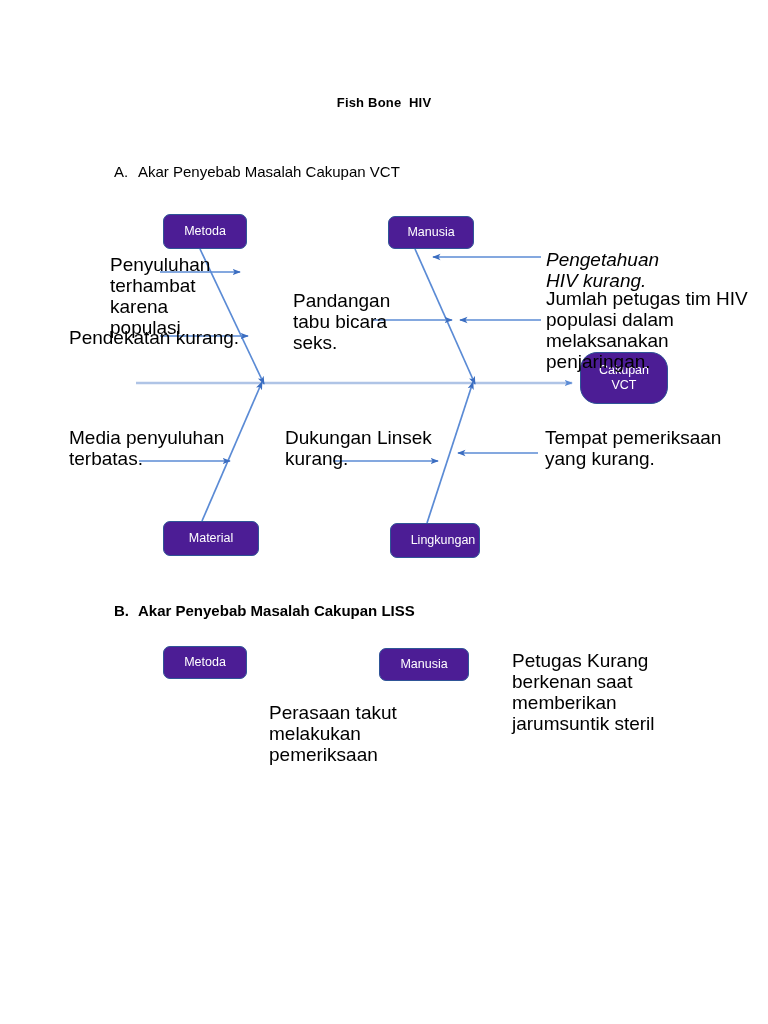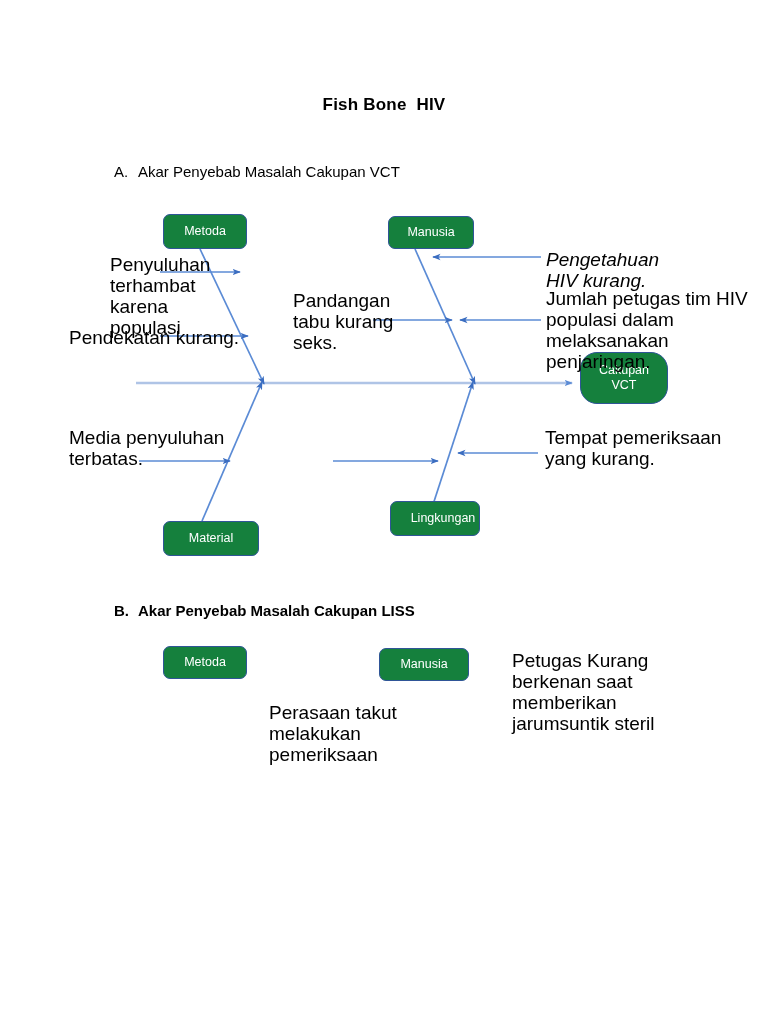--- a/index.html
+++ b/index.html
@@ -21,58 +21,58 @@
     width: 768px;
     height: 1024px;
   }
   
   .doc-title {
     position: absolute;
     left: 0;
     top: 95px;
     width: 768px;
     text-align: center;
-    font-size: 17px;
+    font-size: 13px;
     font-weight: bold;
     letter-spacing: 0.2px;
     white-space: pre;
   }
   
   .section-heading {
     position: absolute;
     font-size: 15px;
     white-space: pre;
   }
   .section-heading .sec-letter {
     display: inline-block;
     width: 24px;
   }
   #sec-a-heading { left: 114px; top: 163px; }
   #sec-b-heading { left: 114px; top: 602px; font-weight: bold; }
 
   
   .cat-box {
     position: absolute;
-    background: #15803d;
+    background: #4c1d95;
     border: 1px solid #2F5597;
     border-radius: 7px;
     color: #ffffff;
     font-size: 12.5px;
     display: flex;
     align-items: center;
     justify-content: center;
     text-align: center;
     line-height: 1.18;
     box-sizing: border-box;
   }
   
   #box-metoda-a     { left: 163px; top: 214px; width: 84px;  height: 35px; }
   #box-manusia-a    { left: 388px; top: 216px; width: 86px;  height: 33px; }
   #box-material-a   { left: 163px; top: 521px; width: 96px;  height: 35px; }
-  #box-lingkungan-a { left: 390px; top: 501px; width: 90px;  height: 35px; padding-left: 16px; }
+  #box-lingkungan-a { left: 390px; top: 523px; width: 90px;  height: 35px; padding-left: 16px; }
   #box-head-a       { left: 580px; top: 352px; width: 88px;  height: 52px; border-radius: 9px; }
   
   #box-metoda-b     { left: 163px; top: 646px; width: 84px;  height: 33px; }
   #box-manusia-b    { left: 379px; top: 648px; width: 90px;  height: 33px; }
 
   
   .cause {
     position: absolute;
     font-size: 19px;
     line-height: 21px;
@@ -151,29 +151,31 @@
   <div class="cat-box" id="box-lingkungan-a">Lingkungan</div>
   <div class="cat-box" id="box-head-a" style="white-space:pre-line;border-radius:17px;">Cakupan
 VCT</div>
 
   <div class="cause" id="cause-a-metoda-1">Penyuluhan
 terhambat
 karena
 populasi</div>
   <div class="cause" id="cause-a-metoda-2">Pendekatan kurang.</div>
   <div class="cause" id="cause-a-mid-top">Pandangan
-tabu kurang
+tabu bicara
 seks.</div>
   <div class="cause" id="cause-a-manusia-1">Pengetahuan
 HIV kurang.</div>
   <div class="cause" id="cause-a-manusia-2">Jumlah petugas tim HIV
 populasi dalam
 melaksanakan penjaringan.</div>
   <div class="cause" id="cause-a-material">Media penyuluhan
 terbatas.</div>
+  <div class="cause" id="cause-a-mid-bottom">Dukungan Linsek
+kurang.</div>
   <div class="cause" id="cause-a-lingkungan">Tempat pemeriksaan
 yang kurang.</div>
 
   <div class="section-heading" id="sec-b-heading"><span class="sec-letter">B.</span><span>Akar Penyebab Masalah Cakupan LISS</span></div>
 
   <div class="cat-box" id="box-metoda-b">Metoda</div>
   <div class="cat-box" id="box-manusia-b">Manusia</div>
 
   <div class="cause" id="cause-b-metoda">Perasaan takut
 melakukan

